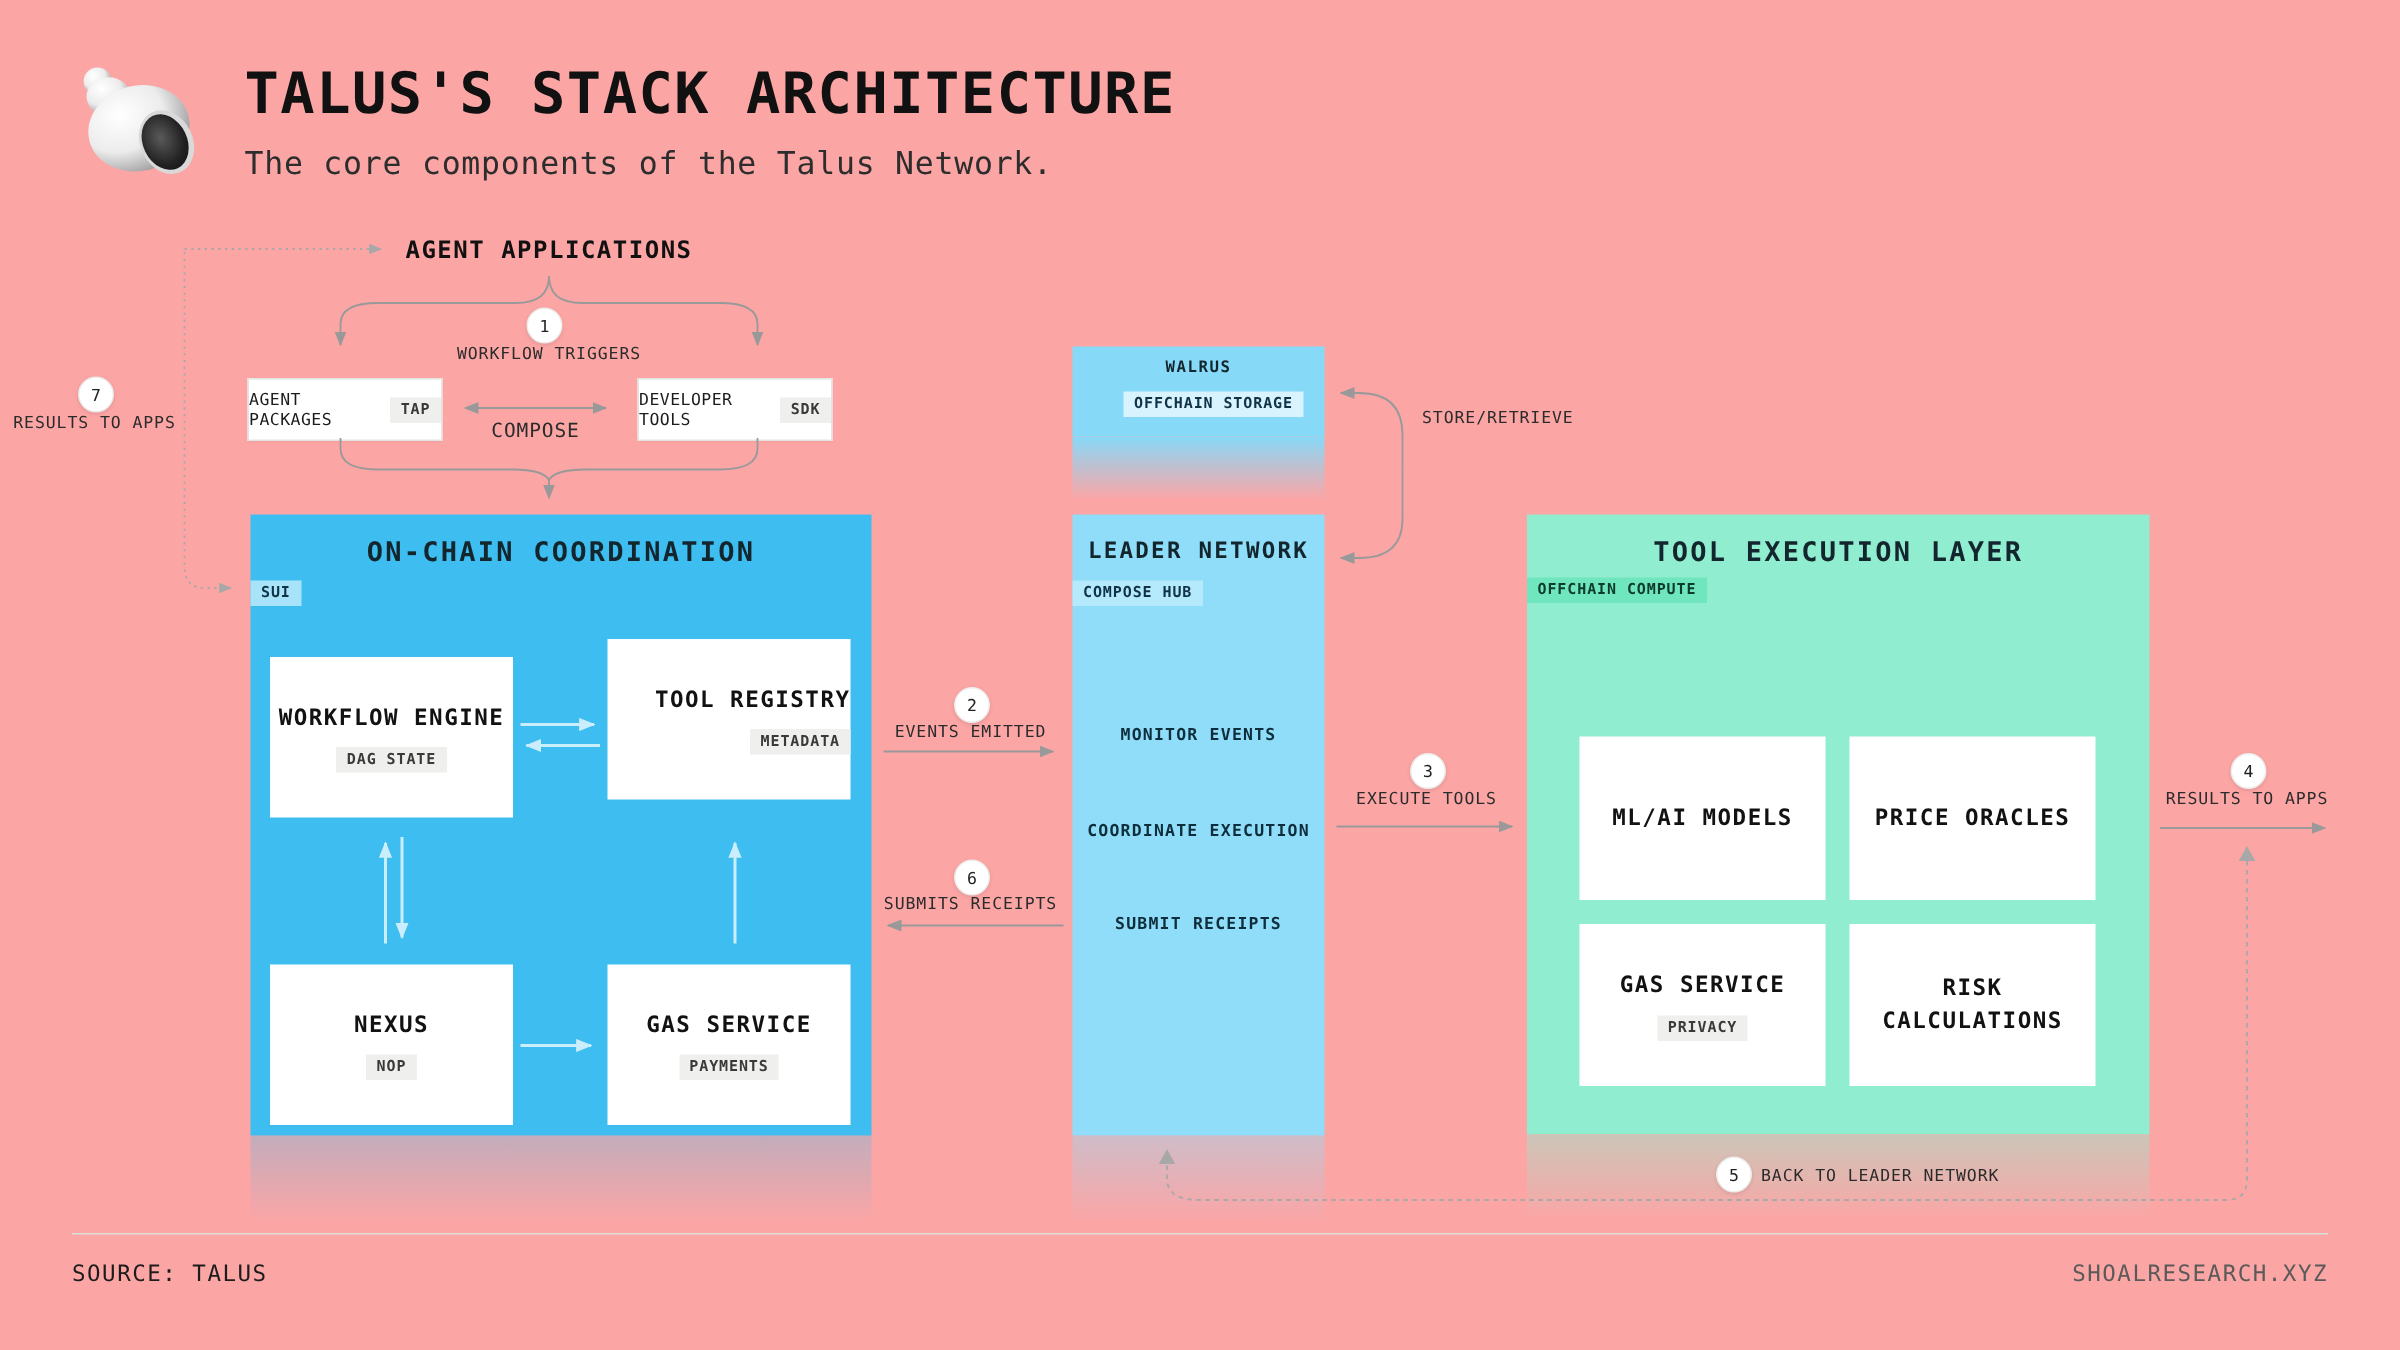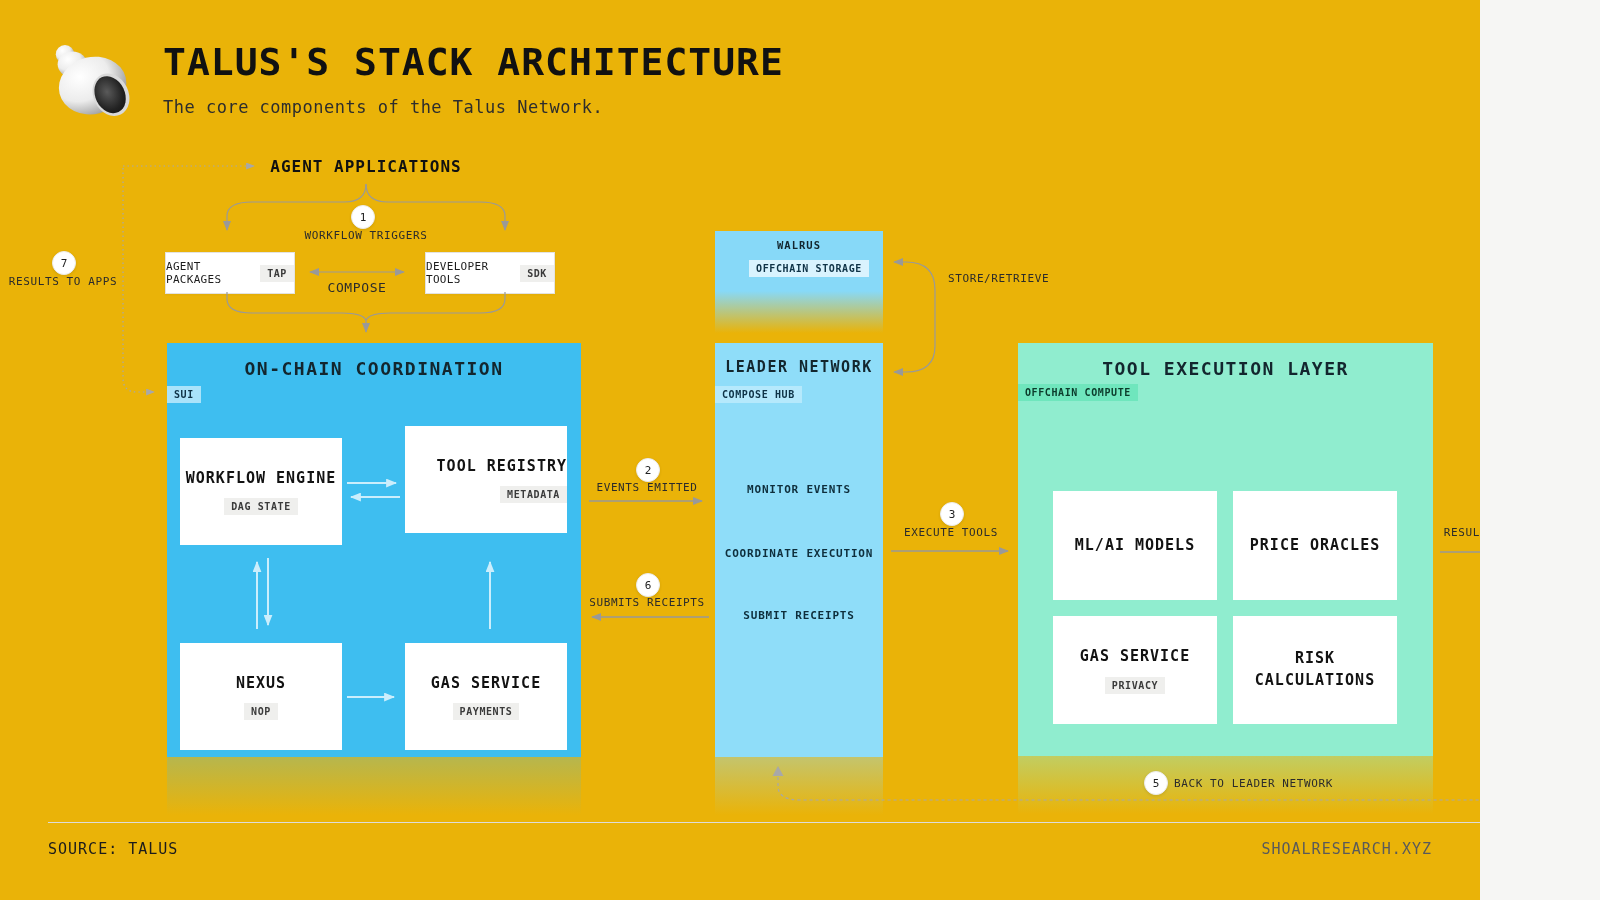--- a/index.html
+++ b/index.html
@@ -1,23 +1,23 @@
 <!DOCTYPE html>
 <html><head>
 <meta charset="utf-8">
 <style>
   html,body{margin:0;padding:0;background:#f6f6f4;}
-  #canvas{position:relative;width:1480px;height:900px;background:#eab308;overflow:hidden;
+  #canvas{position:relative;width:1600px;height:900px;background:#fca5a5;overflow:hidden;
           font-family:"DejaVu Sans Mono","Liberation Mono",monospace;color:#1c1c1c;}
   .abs{position:absolute;}
   .cc{transform:translateX(-50%);white-space:nowrap;}
 
   
   #page-title{left:163px;top:40px;font-size:38px;font-weight:bold;letter-spacing:1px;color:#111;}
-  #page-subtitle{left:163px;top:97px;font-size:17px;letter-spacing:.5px;color:#2d2d2d;}
+  #page-subtitle{left:163px;top:97px;font-size:21px;letter-spacing:.5px;color:#2d2d2d;}
 
   
   .step-circle{width:22px;height:22px;border-radius:50%;background:#fff;border:1px solid #ececea;
     box-shadow:0 1px 3px rgba(0,0,0,.10);display:flex;align-items:center;justify-content:center;
     font-size:11px;color:#222;z-index:7;}
   .lab{font-size:11px;letter-spacing:.6px;color:#2b2b2b;font-weight:500;z-index:7;}
 
   
   .agent-box{width:128px;height:40px;background:#fff;border:1px solid #e3e3e1;
     display:flex;align-items:center;justify-content:center;gap:7px;font-size:11px;

